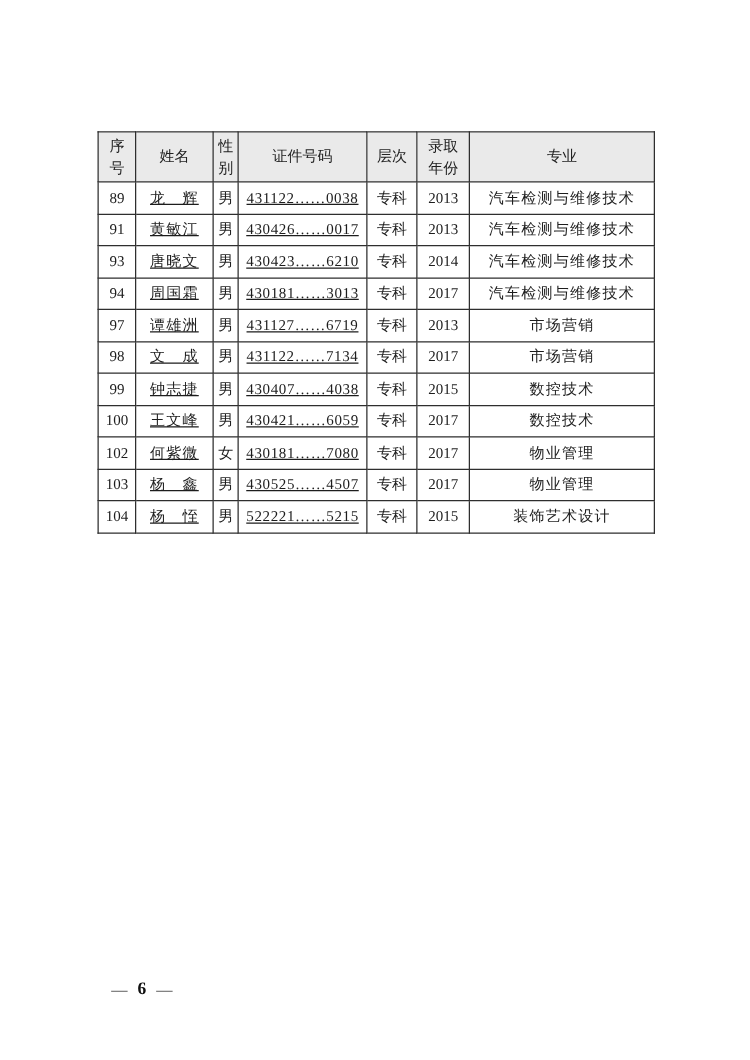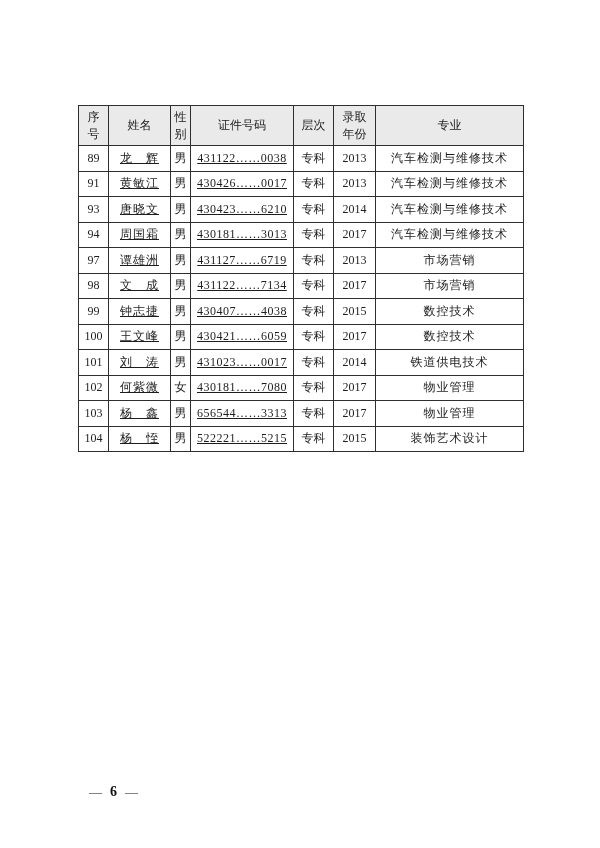--- a/index.html
+++ b/index.html
@@ -167,42 +167,33 @@
         <tr>
           <td class="col-no">100</td>
           <td class="col-name">王文峰</td>
           <td class="col-gender">男</td>
           <td class="col-id">430421……6059</td>
           <td class="col-level">专科</td>
           <td class="col-year">2017</td>
           <td class="col-major">数控技术</td>
         </tr>
         <tr>
-          <td class="col-no">101</td>
-          <td class="col-name">刘　涛</td>
-          <td class="col-gender">男</td>
-          <td class="col-id">431023……0017</td>
-          <td class="col-level">专科</td>
-          <td class="col-year">2014</td>
-          <td class="col-major">铁道供电技术</td>
-        </tr>
-        <tr>
           <td class="col-no">102</td>
           <td class="col-name">何紫微</td>
           <td class="col-gender">女</td>
           <td class="col-id">430181……7080</td>
           <td class="col-level">专科</td>
           <td class="col-year">2017</td>
           <td class="col-major">物业管理</td>
         </tr>
         <tr>
           <td class="col-no">103</td>
           <td class="col-name">杨　鑫</td>
           <td class="col-gender">男</td>
-          <td class="col-id">656544……3313</td>
+          <td class="col-id">430525……4507</td>
           <td class="col-level">专科</td>
           <td class="col-year">2017</td>
           <td class="col-major">物业管理</td>
         </tr>
         <tr>
           <td class="col-no">104</td>
           <td class="col-name">杨　恎</td>
           <td class="col-gender">男</td>
           <td class="col-id">522221……5215</td>
           <td class="col-level">专科</td>

